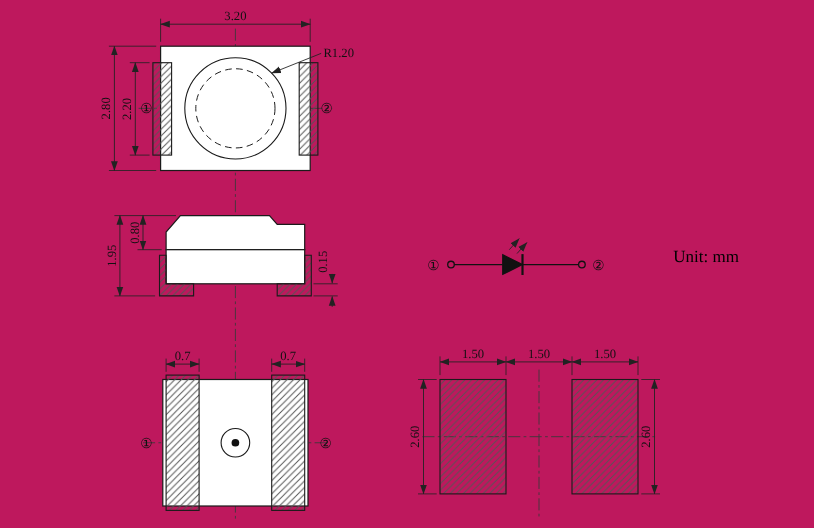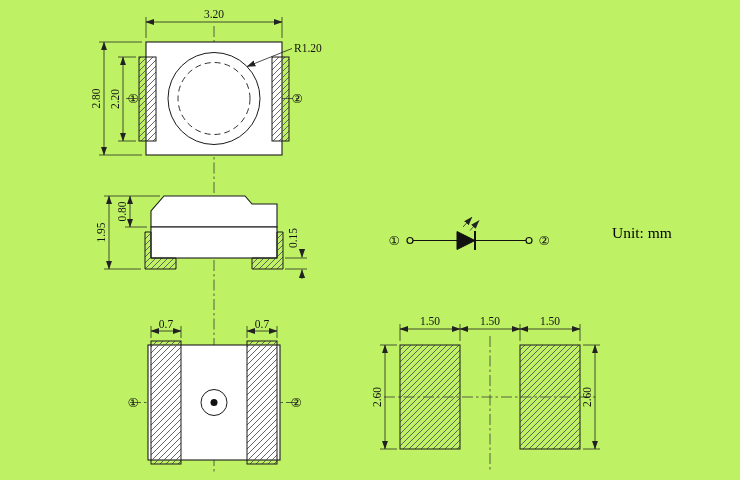--- a/index.html
+++ b/index.html
@@ -1,16 +1,16 @@
 <!DOCTYPE html>
 <html><head>
 <meta charset="utf-8">
 <style>
   html,body{margin:0;padding:0;background:#ffffff;}
-  .stage{width:740px;height:480px;background:#bef264;position:relative;overflow:hidden;}
+  .stage{width:740px;height:480px;background:#be185d;position:relative;overflow:hidden;}
   svg{display:block;}
   .outline{fill:#ffffff;stroke:#1a1a1a;stroke-width:1.1;}
   .thin{fill:none;stroke:#1a1a1a;stroke-width:1;}
   .hatched{fill:url(#hatch);stroke:#1a1a1a;stroke-width:1;}
   .center{stroke:#3a3a3a;stroke-width:0.8;stroke-dasharray:11 3 2.5 3;fill:none;}
   .dashcirc{stroke:#1a1a1a;stroke-width:0.9;stroke-dasharray:6 4;fill:none;}
   .ext{stroke:#222;stroke-width:0.75;fill:none;}
   .dim{stroke:#222;stroke-width:0.8;fill:none;marker-start:url(#arr);marker-end:url(#arr);}
   .dimh{stroke:#222;stroke-width:0.8;fill:none;marker-end:url(#arr);}
   text.dimtxt{font-family:"Liberation Serif","DejaVu Serif",serif;font-size:11.5px;fill:#111;}

